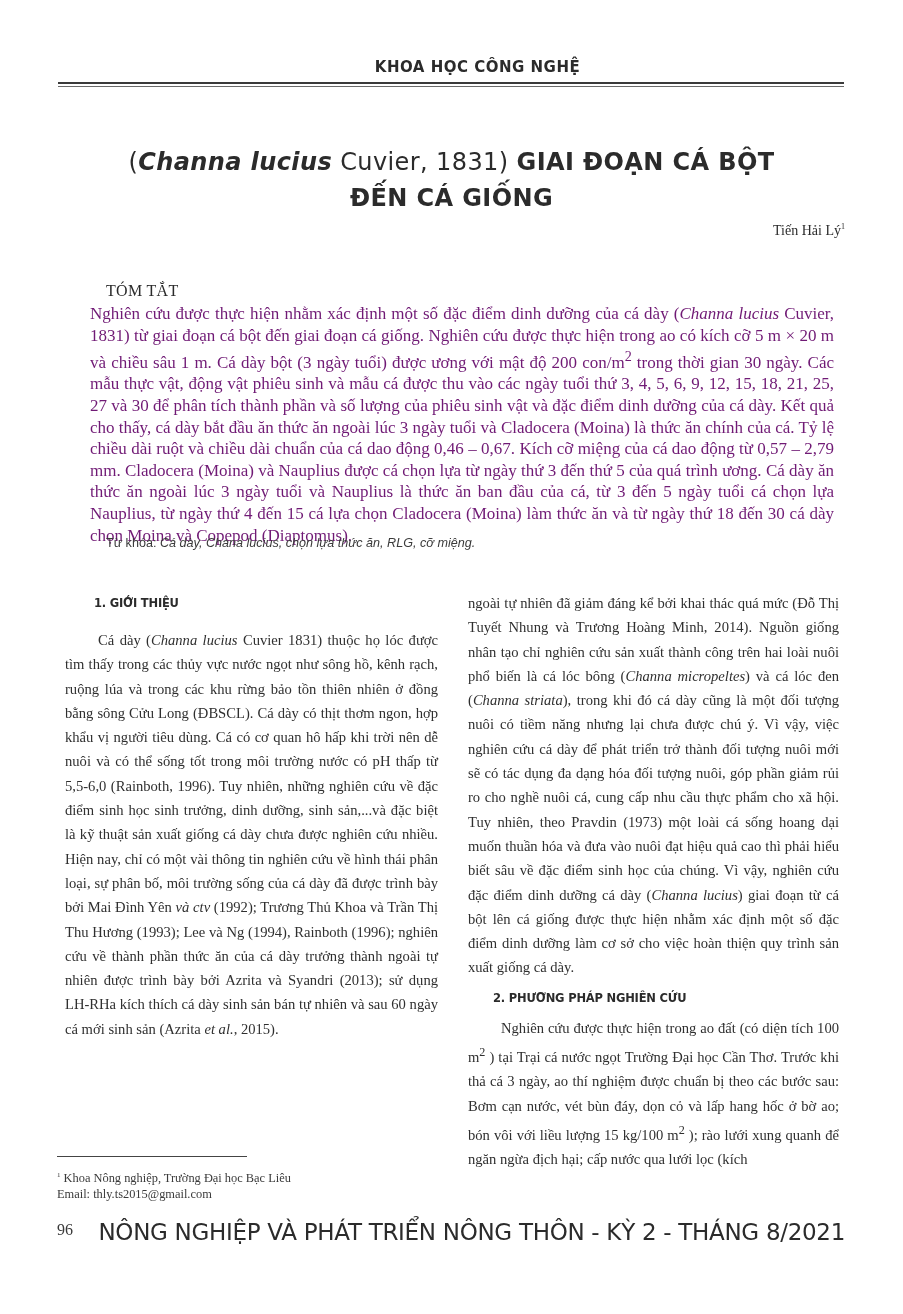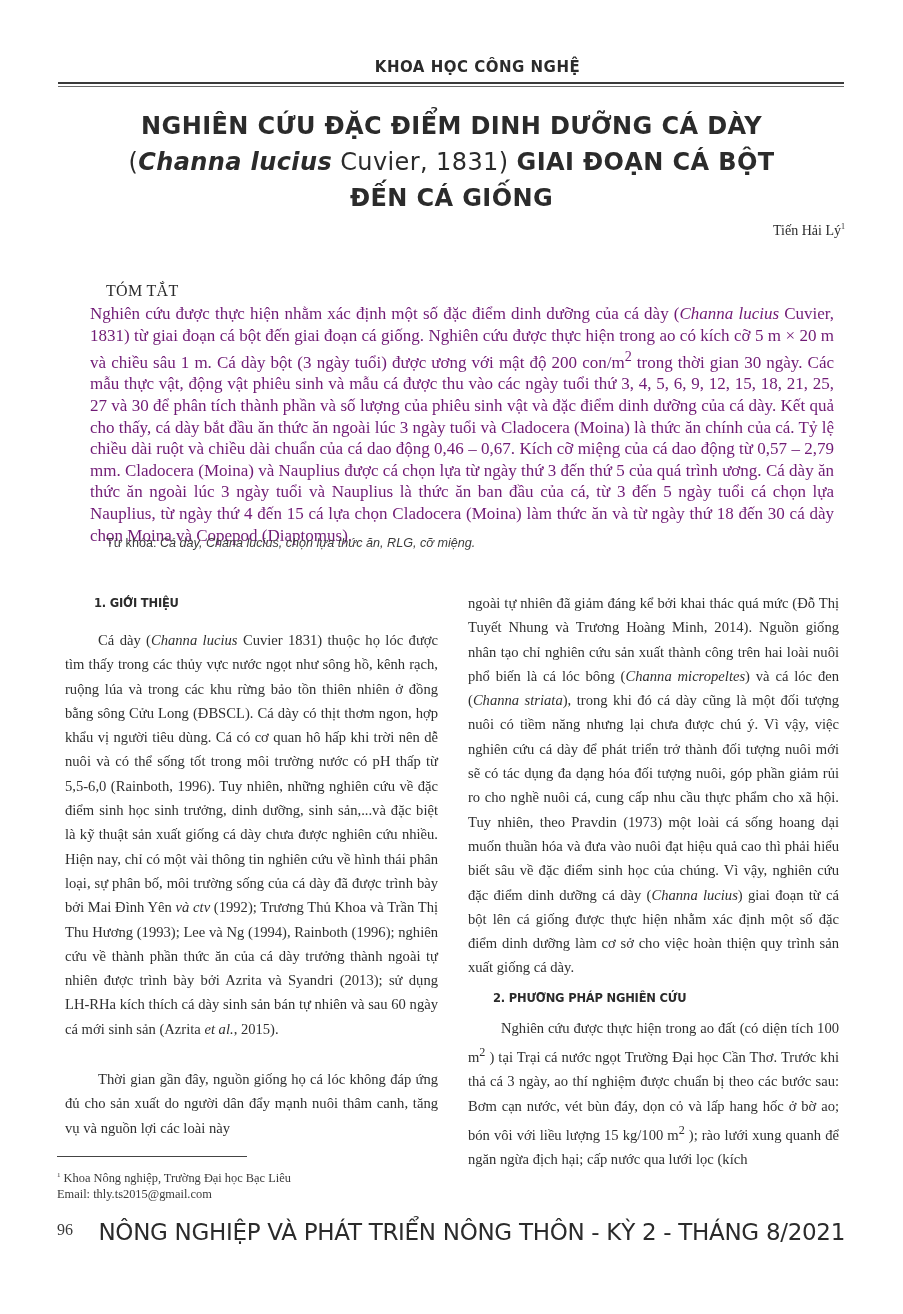--- a/index.html
+++ b/index.html
@@ -58,21 +58,21 @@
 </head>
 <body>
 
 <div class="page">
 
   <div class="running-head">KHOA HỌC CÔNG NGHỆ</div>
   <div class="head-rule"></div>
   <div class="head-rule2"></div>
 
   <h1 class="title" style="margin:0;">
-    <span>NGHIÊN CỨU ĐẶC ĐIỂM DINH DƯỠNG CÁ DÀY</span><br>
+    <br>
     <span class="normal">(</span><i>Channa lucius</i><span class="normal"> Cuvier, 1831) </span><span>GIAI ĐOẠN CÁ BỘT</span><br>
     <span>ĐẾN CÁ GIỐNG</span>
   </h1>
 
   <div class="author">
     <span>Tiến Hải Lý</span><sup>1</sup>
   </div>
 
   <div class="abstract-heading">TÓM TẮT</div>
   <div class="abstract">
@@ -80,21 +80,20 @@
   </div>
   <div class="keywords">
     <span>Từ khóa: </span><i>Cá dày, Chana lucius, chọn lựa thức ăn, RLG, cỡ miệng.</i>
   </div>
 
   <div class="section-heading sec1">1. GIỚI THIỆU</div>
 
   <div class="col col-left" style="top:620px;">
     <p><span>Cá dày (</span><i>Channa lucius</i><span> Cuvier 1831) thuộc họ lóc được tìm thấy trong các thủy vực nước ngọt như sông hồ, kênh rạch, ruộng lúa và trong các khu rừng bảo tồn thiên nhiên ở đồng bằng sông Cửu Long (ĐBSCL). Cá dày có thịt thơm ngon, hợp khẩu vị người tiêu dùng. Cá có cơ quan hô hấp khi trời nên dễ nuôi và có thể sống tốt trong môi trường nước có pH thấp từ 5,5-6,0 (Rainboth, 1996). Tuy nhiên, những nghiên cứu về đặc điểm sinh học sinh trưởng, dinh dưỡng, sinh sản,...và đặc biệt là kỹ thuật sản xuất giống cá dày chưa được nghiên cứu nhiều. Hiện nay, chỉ có một vài thông tin nghiên cứu về hình thái phân loại, sự phân bố, môi trường sống của cá dày đã được trình bày bởi Mai Đình Yên </span><i>và ctv</i><span> (1992); Trương Thủ Khoa và Trần Thị Thu Hương (1993); Lee và Ng (1994), Rainboth (1996); nghiên cứu về thành phần thức ăn của cá dày trưởng thành ngoài tự nhiên được trình bày bởi Azrita và Syandri (2013); sử dụng LH-RHa kích thích cá dày sinh sản bán tự nhiên và sau 60 ngày cá mới sinh sản (Azrita </span><i>et al.</i><span>, 2015).</span></p>
     <div class="gap"></div>
-    <p>Thời gian gần đây, nguồn giống họ cá lóc không đáp ứng đủ cho sản xuất do người dân đẩy mạnh nuôi thâm canh, tăng vụ và nguồn lợi các loài này</p>
   </div>
 
   <div class="col col-right">
     <p class="noindent"><span>ngoài tự nhiên đã giảm đáng kể bởi khai thác quá mức (Đỗ Thị Tuyết Nhung và Trương Hoàng Minh, 2014). Nguồn giống nhân tạo chỉ nghiên cứu sản xuất thành công trên hai loài nuôi phổ biến là cá lóc bông (</span><i>Channa micropeltes</i><span>) và cá lóc đen (</span><i>Channa striata</i><span>), trong khi đó cá dày cũng là một đối tượng nuôi có tiềm năng nhưng lại chưa được chú ý. Vì vậy, việc nghiên cứu cá dày để phát triển trở thành đối tượng nuôi mới sẽ có tác dụng đa dạng hóa đối tượng nuôi, góp phần giảm rủi ro cho nghề nuôi cá, cung cấp nhu cầu thực phẩm cho xã hội. Tuy nhiên, theo Pravdin (1973) một loài cá sống hoang dại muốn thuần hóa và đưa vào nuôi đạt hiệu quả cao thì phải hiểu biết sâu về đặc điểm sinh học của chúng. Vì vậy, nghiên cứu đặc điểm dinh dưỡng cá dày (</span><i>Channa lucius</i><span>) giai đoạn từ cá bột lên cá giống được thực hiện nhằm xác định một số đặc điểm dinh dưỡng làm cơ sở cho việc hoàn thiện quy trình sản xuất giống cá dày.</span></p>
     <div class="section-heading sec2-wrap">2. PHƯƠNG PHÁP NGHIÊN CỨU</div>
     <p><span>Nghiên cứu được thực hiện trong ao đất (có diện tích 100 m</span><sup>2</sup><span> ) tại Trại cá nước ngọt Trường Đại học Cần Thơ. Trước khi thả cá 3 ngày, ao thí nghiệm được chuẩn bị theo các bước sau: Bơm cạn nước, vét bùn đáy, dọn cỏ và lấp hang hốc ở bờ ao; bón vôi với liều lượng 15 kg/100 m</span><sup>2</sup><span> ); rào lưới xung quanh để ngăn ngừa địch hại; cấp nước qua lưới lọc (kích</span></p>
   </div>
 
   <div class="footnote-rule"></div>
   <div class="footnote">

